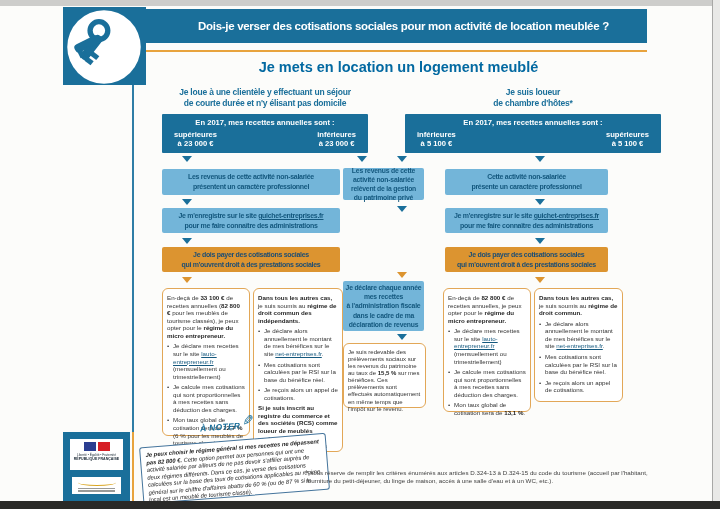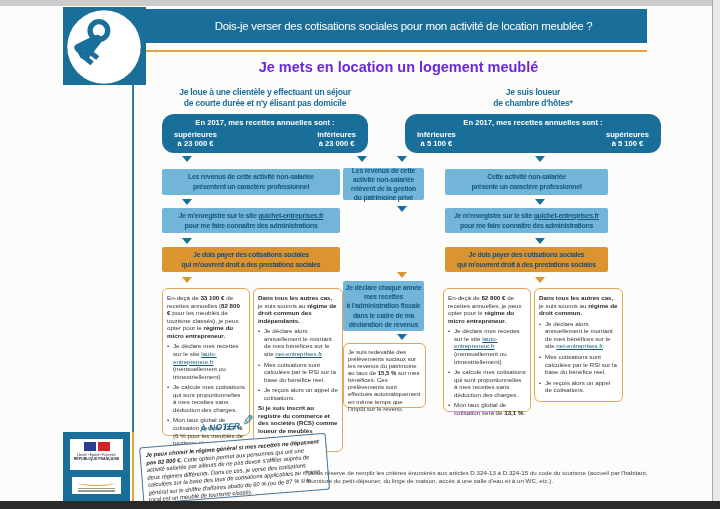--- a/index.html
+++ b/index.html
@@ -9,35 +9,35 @@
 
   
   .scan-top{left:0;top:0;width:714px;height:6px;background:#cdcdcb;}
   .scan-right{left:712px;top:0;width:8px;height:509px;background:#e9e9e7;border-left:1px solid #a8a8a6;box-sizing:border-box;}
   .scan-bottom{left:0;top:501px;width:720px;height:8px;background:#2a2a28;}
 
   
   .blue-block{left:63px;top:7px;width:83px;height:78px;background:#1a6f9a;}
   .title-bar{left:100px;top:9px;width:547px;height:34px;background:#1a6f9a;}
   .title-text{left:160px;top:9px;width:487px;height:34px;display:flex;align-items:center;justify-content:center;
-    color:#fff;font-weight:normal;font-size:11.5px;letter-spacing:-0.3px;}
+    color:#fff;font-weight:bold;font-size:11.5px;letter-spacing:-0.3px;}
   .orange-line{left:146px;top:50px;width:501px;height:2px;background:#e8a33d;}
-  .subtitle{left:150px;top:59px;width:497px;text-align:center;color:#6d28d9;font-weight:bold;font-size:14.5px;}
+  .subtitle{left:150px;top:59px;width:497px;text-align:center;color:#0369a1;font-weight:bold;font-size:14.5px;}
   .keys-wrap{left:66px;top:9px;width:76px;height:76px;}
 
   
   .vline-teal{left:132px;top:85px;width:2px;height:347px;background:#2e7da6;}
   .vline-orange{left:132px;top:432px;width:2px;height:70px;background:#e8a33d;}
 
   
   .ghead{position:absolute;text-align:center;color:#1a6f9a;font-weight:bold;font-size:8.5px;
     letter-spacing:-0.2px;line-height:1.35;white-space:pre-line;}
 
   
-  .rev{position:absolute;background:#1a6f9a;color:#fff;border-radius:12px;font-weight:bold;}
+  .rev{position:absolute;background:#1a6f9a;color:#fff;border-radius:1px;font-weight:bold;}
   .rev .rtitle{text-align:center;font-size:7.6px;padding-top:4px;}
   .rev .rlabels{display:flex;justify-content:space-between;padding:3px 12px 0 12px;font-size:7.6px;
     text-align:center;white-space:pre-line;line-height:1.25;}
 
   
   .fb{position:absolute;display:flex;align-items:center;justify-content:center;text-align:center;
     white-space:pre-line;font-weight:bold;border-radius:2px;}
   .fb.blue{background:#73b5d9;color:#14587e;}
   .fb.orangebox{background:#dc9430;color:#1d4e74;}
   .fb.orangewhite{background:#dc9430;color:#ffffff;}

